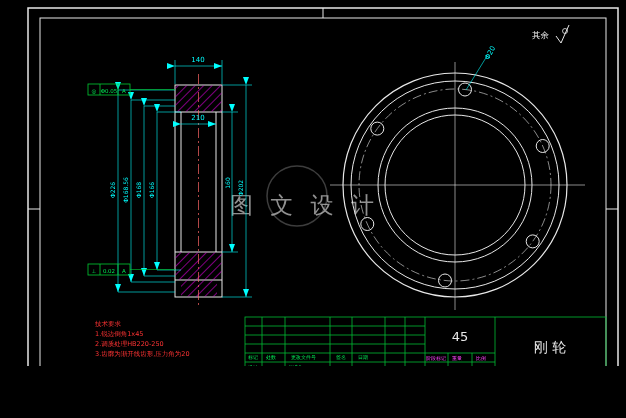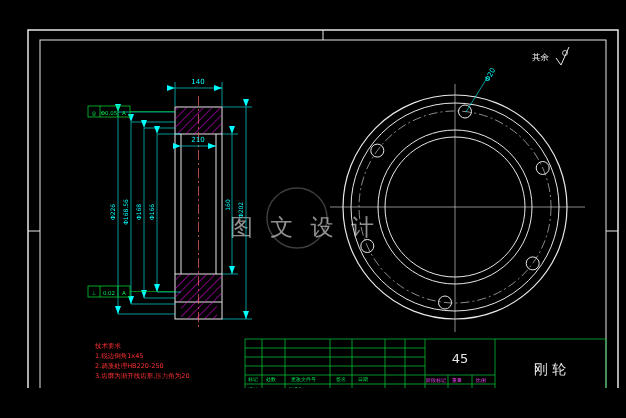--- a/index.html
+++ b/index.html
@@ -1,17 +1,17 @@
 <!DOCTYPE html>
 <html><head>
 <meta charset="utf-8">
 <style>
   html,body{margin:0;padding:0;background:#000;}
   #stage{position:relative;width:626px;height:366px;background:#000;overflow:hidden;
-         font-family:"DejaVu Sans",sans-serif;margin-top:22px;}
+         font-family:"DejaVu Sans",sans-serif;}
   svg{position:absolute;left:0;top:0;}
   text{font-family:"DejaVu Sans",sans-serif;}
   .dimtxt{fill:#00ffff;font-size:7px;}
   .dimtxt-s{fill:#00ffff;font-size:6px;}
   .gdttxt{fill:#00ee55;font-size:5.5px;}
   .tbtxt{fill:#00ee55;font-size:5px;}
   .tbtxt-m{fill:#ff44ff;font-size:5px;}
   .whitetxt{fill:#e8e8e8;}
   .notetxt{fill:#ff3333;font-size:6.5px;}
   .wmtxt{fill:#b5b5b5;opacity:.8;font-size:23px;letter-spacing:5px;}

